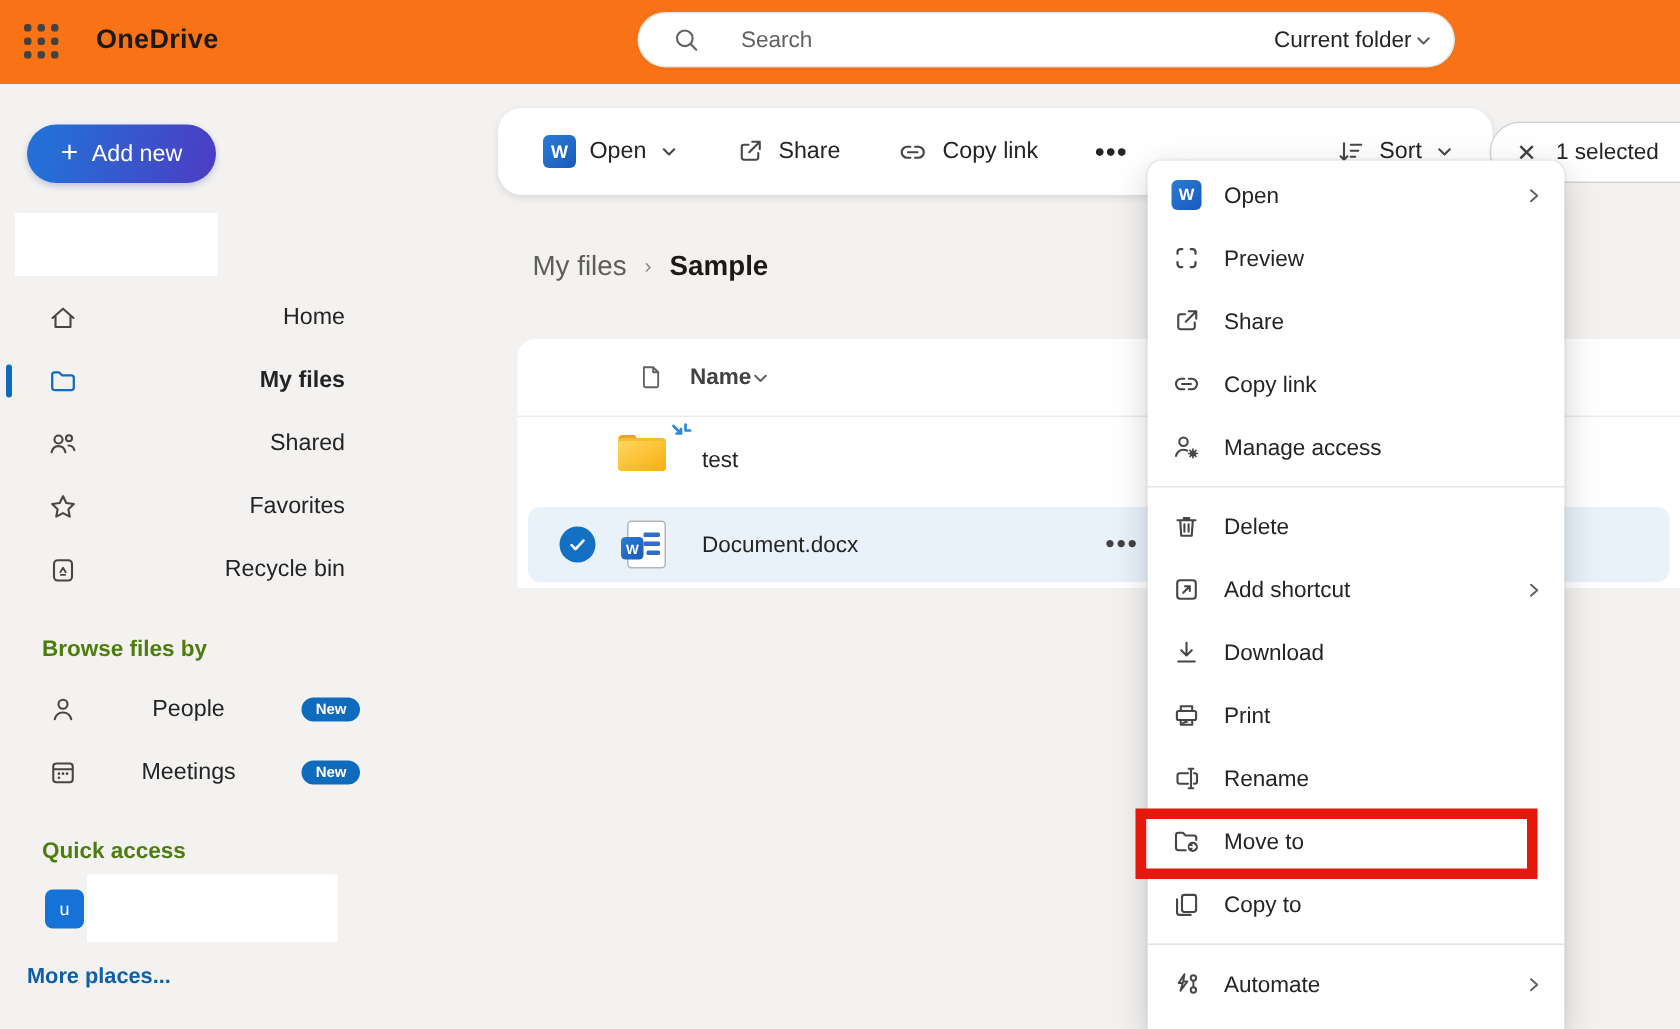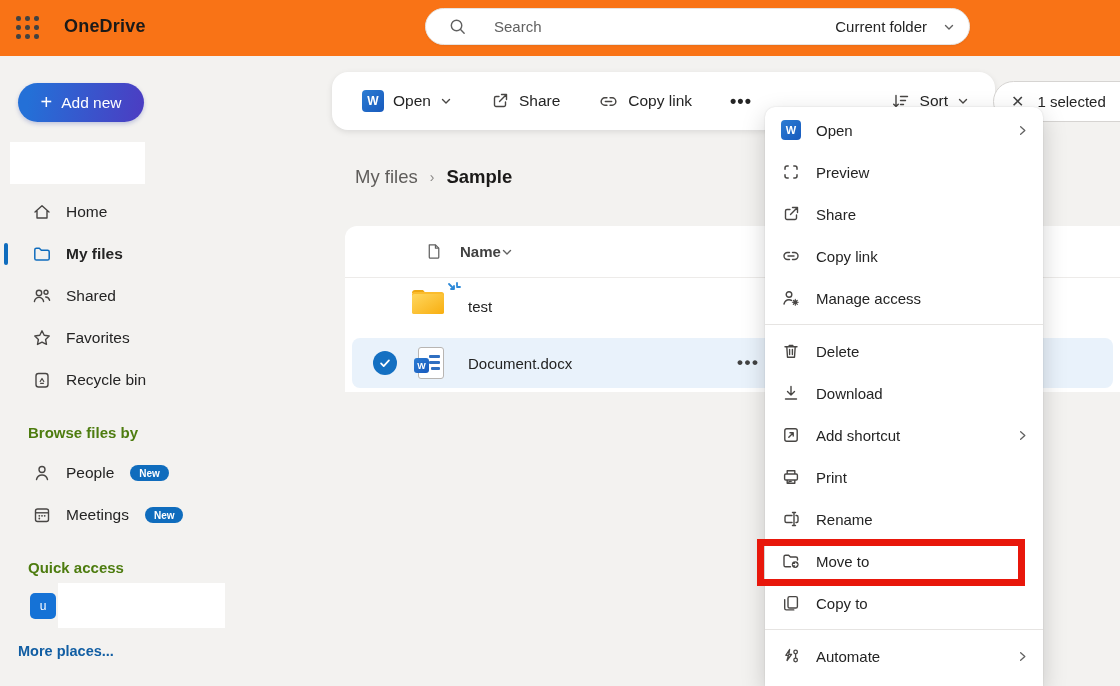--- a/index.html
+++ b/index.html
@@ -8,28 +8,28 @@
   #app { position:absolute; inset:0; width:1120px; height:686px; }
 
   
   .header { position:absolute; left:0; top:0; width:1120px; height:56px; background:#f97316; }
   .waffle { position:absolute; left:16px; top:16px; width:24px; height:24px; display:grid; grid-template-columns:repeat(3,1fr); gap:3px; cursor:pointer; }
   .waffle i { width:4.5px; height:4.5px; border-radius:50%; background:#424242; }
   .app-title { position:absolute; left:64px; top:16px; font-size:18px; font-weight:700; color:#1b1a19; letter-spacing:.2px; }
   .searchbar { position:absolute; left:425px; top:8px; width:545px; height:37px; background:#fff; border:1px solid #e6e4e2; border-radius:19px; box-shadow:0 1px 2px rgba(0,0,0,.06); display:flex; align-items:center; padding:0 14px 0 22px; }
   .searchbar .ph { color:#616161; font-size:15px; margin-left:27px; flex:0 0 auto; }
   .searchbar .spacer { flex:1; }
-  .scope { display:flex; align-items:center; gap:16px; color:#242424; font-size:15px; cursor:pointer; }
+  .scope { display:flex; align-items:center; gap:2px; color:#242424; font-size:15px; cursor:pointer; }
 
   
   .addnew { position:absolute; left:18px; top:83px; width:126px; height:39px; border:none; border-radius:20px; background:linear-gradient(100deg,#2470d7 10%,#4a3fc3 95%); color:#fff; font-size:15.5px; font-family:inherit; display:flex; align-items:center; justify-content:center; gap:9px; cursor:pointer; box-shadow:0 2px 4px rgba(40,60,160,.25); }
   .addnew .plus { font-size:20px; font-weight:400; line-height:1; margin-top:-2px; }
   .redact { position:absolute; background:#fff; }
   .nav { position:absolute; left:0; top:191px; width:230px; }
-  .nav-item { position:relative; height:42px; display:flex; align-items:center; padding-left:32px; gap:14px; font-size:15.5px; color:#242424; cursor:pointer; }
+  .nav-item { position:relative; height:42px; display:flex; align-items:center; padding-left:32px; gap:14px; font-size:15.5px; color:#242424; cursor:pointer;justify-content:space-between; }
   .nav-item.sel { font-weight:700; }
   .nav-item.sel::before { content:""; position:absolute; left:4px; top:10px; width:3.5px; height:22px; border-radius:2px; background:#0f6cbd; }
   .side-head { position:absolute; left:28px; font-size:15px; font-weight:700; color:#4d7c0f; }
   .browse { position:absolute; left:0; top:452px; width:240px; }
   .badge { background:#0f6cbd; color:#fff; font-size:10px; font-weight:700; border-radius:10px; padding:2.5px 9px; margin-left:2px; }
   .qa-avatar { position:absolute; left:30px; top:593px; width:26px; height:26px; border-radius:5px; background:#1572d6; color:#fff; font-size:12px; display:flex; align-items:center; justify-content:center; cursor:pointer; }
   .more-places { position:absolute; left:18px; top:643px; font-size:14.5px; font-weight:700; color:#115ea3; cursor:pointer; }
 
   
   .toolbar { position:absolute; left:332px; top:72px; width:663px; height:58px; background:#fff; border-radius:16px; box-shadow:0 2px 6px rgba(0,0,0,.10); display:flex; align-items:center; padding:0 18px 0 22px; gap:8px; z-index:2; }
@@ -323,38 +323,38 @@
     </div>
     <div class="msep"></div>
     <div class="mi">
       <svg class="ic" width="20" height="20" viewBox="0 0 20 20">
           <path d="M4 5.8h12M8.2 5.8V4.4h3.6v1.4M5.8 5.8l.7 10.4h7l.7-10.4M8.6 8.5v5M11.4 8.5v5" fill="none" stroke="#484644" stroke-width="1.4" stroke-linecap="round" stroke-linejoin="round"></path>
         </svg>
       <span class="mil">Delete</span>
     </div>
     <div class="mi">
       <svg class="ic" width="20" height="20" viewBox="0 0 20 20">
-          <path d="M10 3.5v8.5M10 12l-3.5-3.5M10 12l3.5-3.5M4.5 16h11" fill="none" stroke="#484644" stroke-width="1.4" stroke-linecap="round" stroke-linejoin="round"></path>
-        </svg>
-      <span class="mil">Download</span>
-    </div>
-    <div class="mi">
-      <svg class="ic" width="20" height="20" viewBox="0 0 20 20">
           <rect x="3.8" y="3.8" width="12.4" height="12.4" rx="2" fill="none" stroke="#484644" stroke-width="1.4"></rect>
           <path d="M7.8 12.2l4.2-4.2M9 7.8h3.2V11" fill="none" stroke="#484644" stroke-width="1.4" stroke-linecap="round" stroke-linejoin="round"></path>
         </svg>
       <span class="mil">Add shortcut</span>
       <span class="msub">
           <svg class="ic" width="13" height="13" viewBox="0 0 14 14">
             <path d="M5 3l4.5 4L5 11" fill="none" stroke="#616161" stroke-width="1.4" stroke-linecap="round" stroke-linejoin="round"></path>
           </svg>
         </span>
     </div>
     <div class="mi">
       <svg class="ic" width="20" height="20" viewBox="0 0 20 20">
+          <path d="M10 3.5v8.5M10 12l-3.5-3.5M10 12l3.5-3.5M4.5 16h11" fill="none" stroke="#484644" stroke-width="1.4" stroke-linecap="round" stroke-linejoin="round"></path>
+        </svg>
+      <span class="mil">Download</span>
+    </div>
+    <div class="mi">
+      <svg class="ic" width="20" height="20" viewBox="0 0 20 20">
           <path d="M6.2 7V3.8h7.6V7" fill="none" stroke="#484644" stroke-width="1.4" stroke-linejoin="round"></path>
           <rect x="3.6" y="7" width="12.8" height="6" rx="1.2" fill="none" stroke="#484644" stroke-width="1.4"></rect>
           <path d="M6.2 13v3.2h7.6V13" fill="none" stroke="#484644" stroke-width="1.4" stroke-linejoin="round"></path>
           <path d="M6.5 16a3 3 0 0 1 5-1.5" fill="#484644"></path>
         </svg>
       <span class="mil">Print</span>
     </div>
     <div class="mi">
       <svg class="ic" width="20" height="20" viewBox="0 0 20 20">
           <path d="M11 6.5H5.5A1.5 1.5 0 0 0 4 8v4a1.5 1.5 0 0 0 1.5 1.5H11M15 6.5h.5A1.5 1.5 0 0 1 17 8v4a1.5 1.5 0 0 1-1.5 1.5H15" fill="none" stroke="#484644" stroke-width="1.4" stroke-linecap="round"></path>

